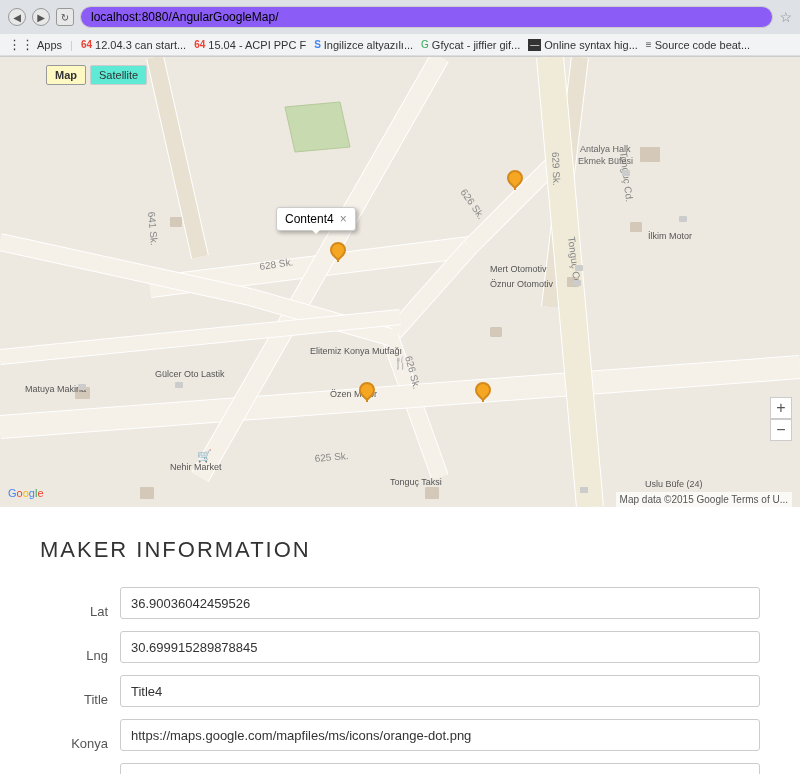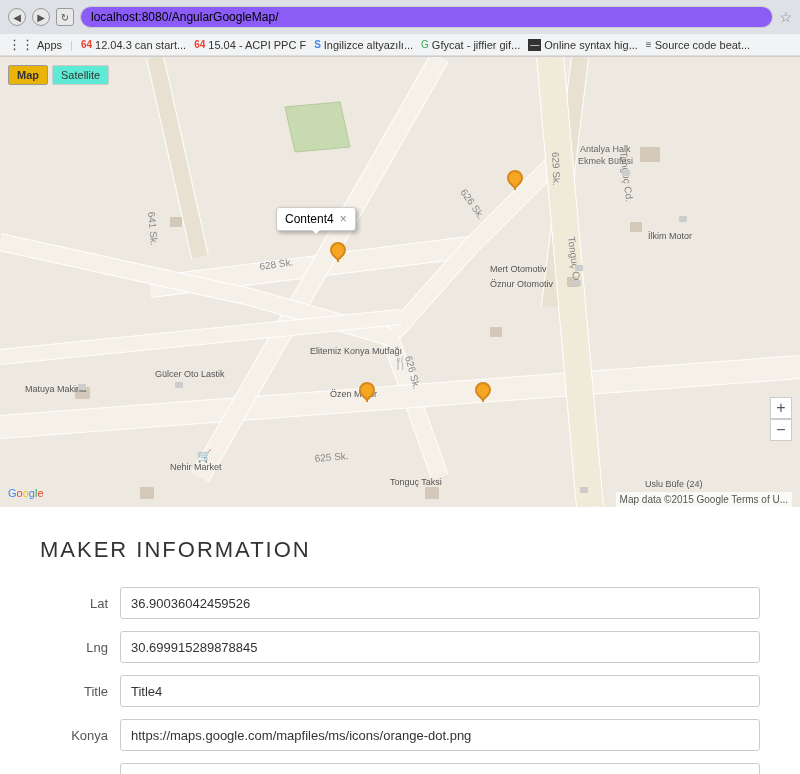--- a/index.html
+++ b/index.html
@@ -40,21 +40,21 @@
     }
 
     
     .map-controls {
       position: absolute; top: 8px; left: 8px; display: flex; gap: 4px;
     }
     .map-btn {
       background: #5eead4; border: 1px solid #ccc; border-radius: 2px;
       padding: 3px 8px; font-size: 11px; cursor: pointer; color: #333;
     }
-    .map-btn.active { background: #eab308; font-weight: bold; border-color: #999; }
+    .map-btn.active { background: #fef9c3; font-weight: bold; border-color: #999; margin-left: 38px; }
 
     
     .zoom-controls {
       position: absolute; right: 8px; top: 340px;
       display: flex; flex-direction: column;
     }
     .zoom-btn {
       width: 22px; height: 22px; background: #fff; border: 1px solid #ccc;
       cursor: pointer; font-size: 16px; display: flex; align-items: center;
       justify-content: center; color: #555; line-height: 1;
@@ -110,21 +110,21 @@
 
     
     .form-section {
       padding: 30px 40px;
     }
     .form-title {
       text-align: left; font-size: 22px; font-weight: normal;
       letter-spacing: 2px; color: #333; margin-bottom: 24px;
     }
     .form-row {
-      display: flex; align-items: center; margin-bottom: 12px;
+      display: flex; align-items: flex-end; margin-bottom: 12px;
     }
     .form-label {
       width: 80px; text-align: right; padding-right: 12px;
       font-size: 13px; color: #555; flex-shrink: 0;
     }
     .form-input {
       flex: 1; height: 32px; border: 1px solid #ccc; border-radius: 3px;
       padding: 1px 10px; font-size: 13px; color: #333; outline: none;
     }
 

